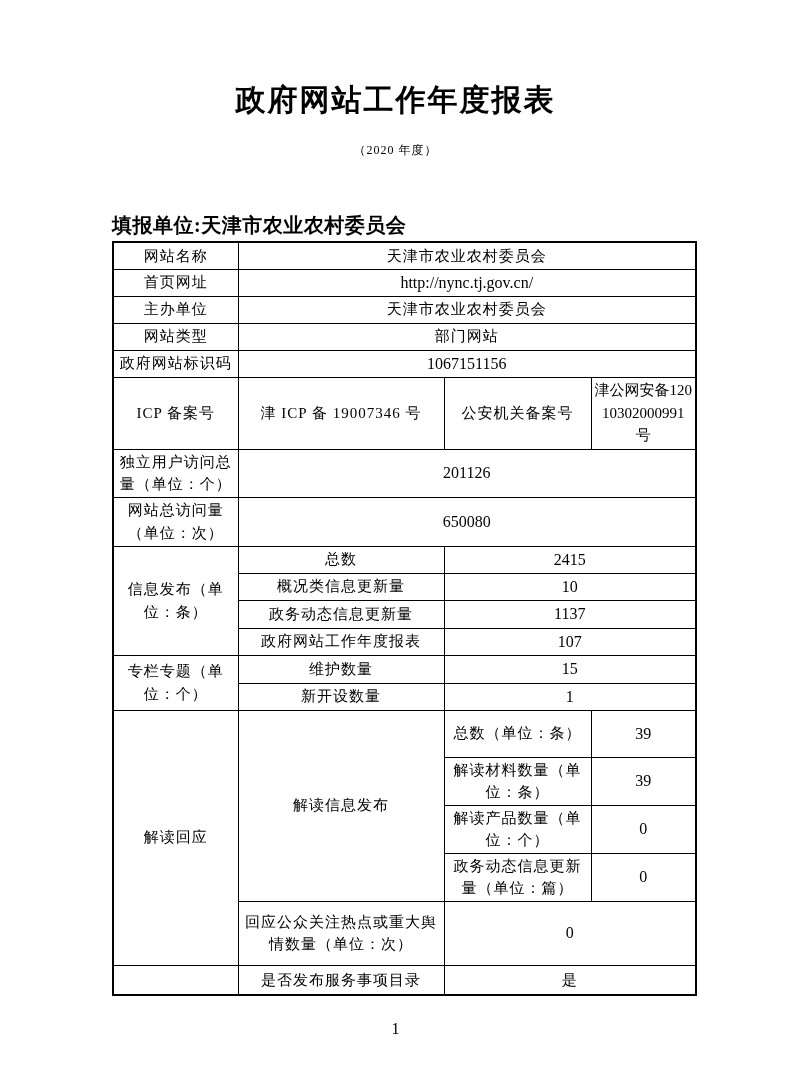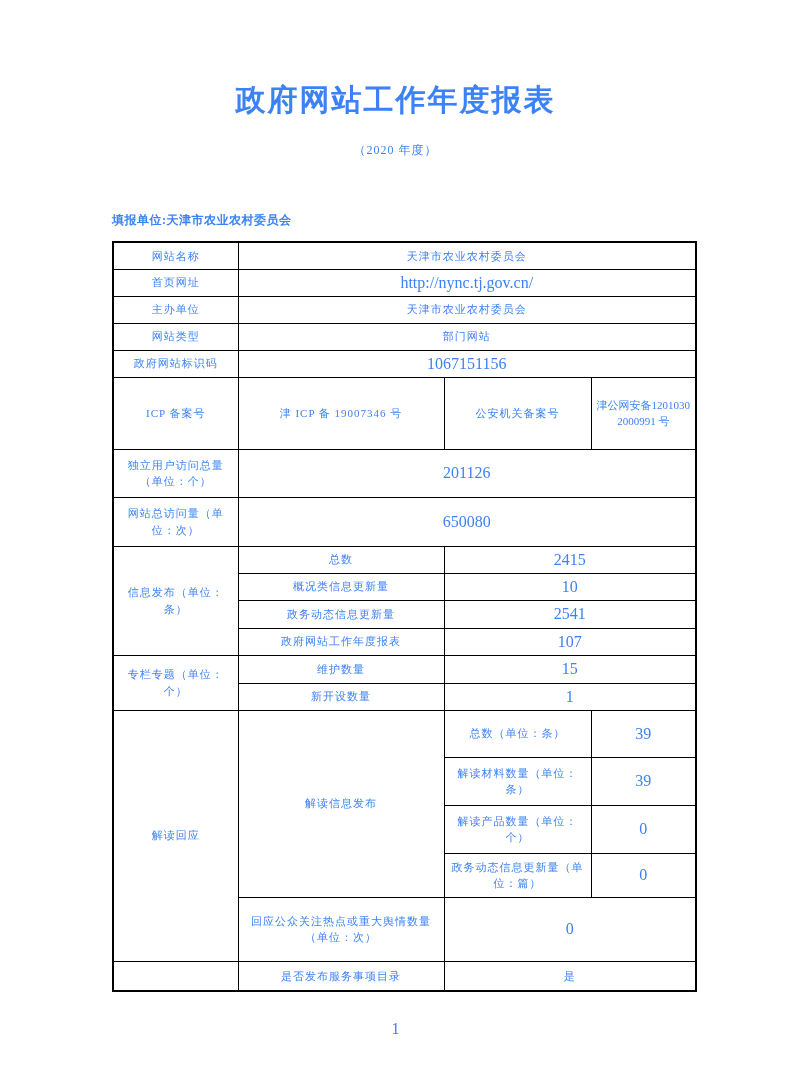--- a/index.html
+++ b/index.html
@@ -1,21 +1,21 @@
 <!DOCTYPE html>
 <html><head>
 <meta charset="utf-8">
 <style>
   html, body { margin: 0; padding: 0; background: #ffffff; }
   .page {
     position: relative;
     width: 791px;
     height: 1075px;
     background: #ffffff;
-    color: #3b82f6;
+    color: #000000;
     font-family: "Liberation Serif", "DejaVu Serif", serif;
     overflow: hidden;
   }
   .doc-title {
     position: absolute;
     top: 80px;
     left: 0;
     width: 100%;
     text-align: center;
     font-family: "Liberation Sans", "DejaVu Sans", sans-serif;
@@ -31,37 +31,37 @@
     text-align: center;
     font-size: 12px;
     letter-spacing: 1px;
   }
   .reporting-unit {
     position: absolute;
     top: 212px;
     left: 112px;
     font-family: Liberation Serif, serif;
     font-weight: bold;
-    font-size: 12px;
+    font-size: 20px;
     letter-spacing: 0.5px;
   }
   table.report-table {
     position: absolute;
     top: 241px;
     left: 112px;
     width: 583px;
     table-layout: fixed;
     border-collapse: collapse;
     border: 2px solid #000000;
   }
   .report-table td {
     border: 1px solid #000000;
     text-align: center;
     vertical-align: middle;
-    font-size: 11px;
+    font-size: 15px;
     line-height: 1.5;
     letter-spacing: 1px;
     padding: 1px 3px;
     overflow: hidden;
   }
   .report-table td.num {
     font-size: 16px;
     letter-spacing: 0;
   }
   .report-table td.wrap-all {
@@ -133,21 +133,21 @@
         <td rowspan="4">信息发布（单位：条）</td>
         <td>总数</td>
         <td colspan="2" class="num">2415</td>
       </tr>
       <tr style="height:27px">
         <td>概况类信息更新量</td>
         <td colspan="2" class="num">10</td>
       </tr>
       <tr style="height:28px">
         <td>政务动态信息更新量</td>
-        <td colspan="2" class="num">2541</td>
+        <td colspan="2" class="num">1137</td>
       </tr>
       <tr style="height:27px">
         <td>政府网站工作年度报表</td>
         <td colspan="2" class="num">107</td>
       </tr>
 
       <tr style="height:28px">
         <td rowspan="2">专栏专题（单位：个）</td>
         <td>维护数量</td>
         <td colspan="2" class="num">15</td>

